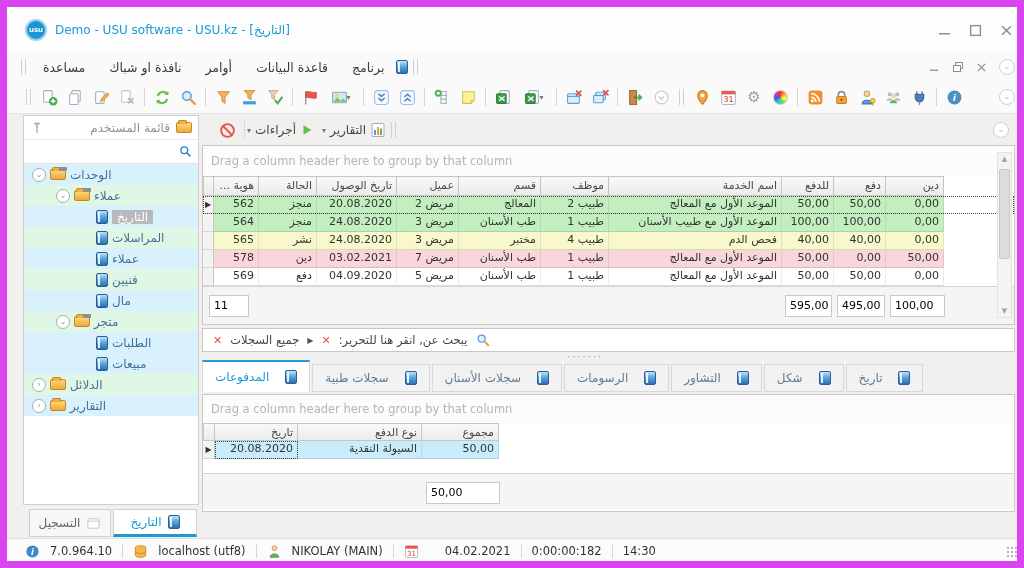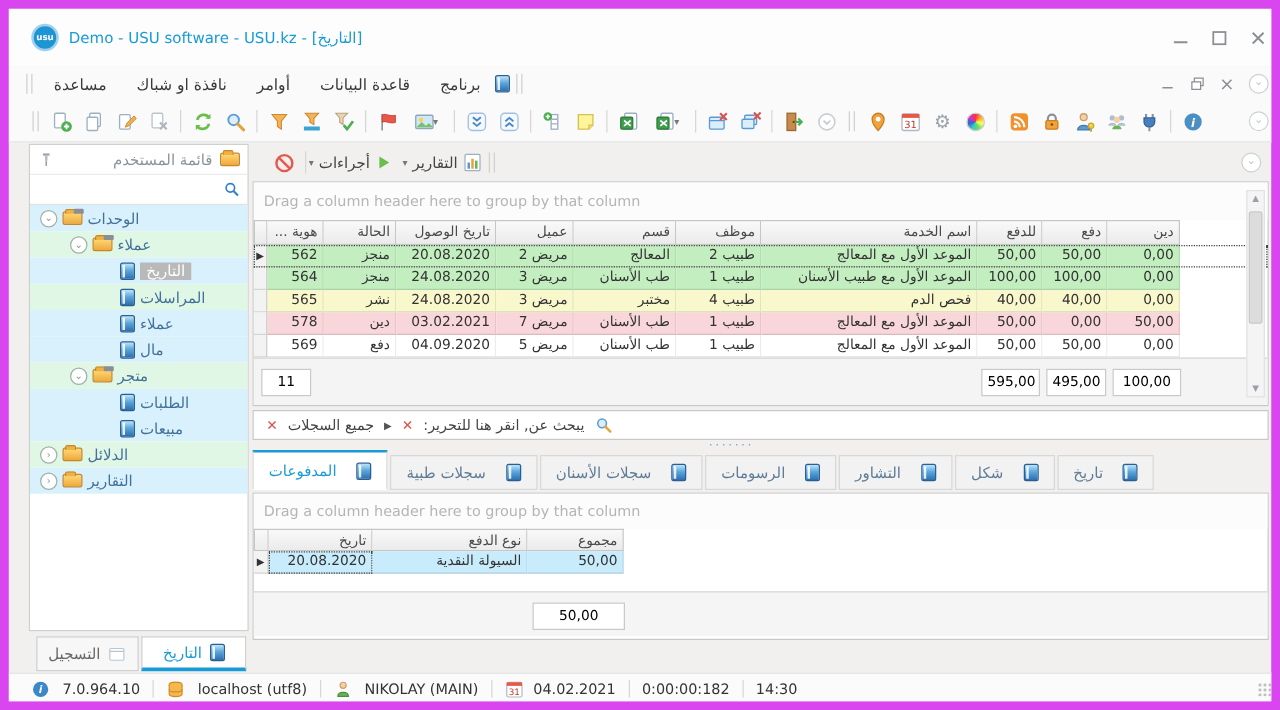--- a/index.html
+++ b/index.html
@@ -48,21 +48,21 @@
   .hrow{display:flex;height:20px;}
   .hcell{background:linear-gradient(#f9f9f9,#ebebeb);border:1px solid #c6c6c6;border-left:none;font-size:11px;color:#4a4a4a;padding:2px 4px;text-align:right;white-space:nowrap;overflow:hidden;}
   .hcell:first-child{border-left:1px solid #c6c6c6;}
   .drow{display:flex;height:18px;}
   .cell{border-right:1px solid rgba(0,0,0,.08);border-bottom:1px solid rgba(0,0,0,.12);font-size:11px;color:#333;padding:1px 4px;text-align:right;white-space:nowrap;overflow:hidden;}
   .gut{background:#f3f3f3;border-right:1px solid #c6c6c6;border-bottom:1px solid #d5d5d5;font-size:8px;color:#333;text-align:center;padding:0;line-height:17px;}
   .cg{width:11px;flex:none;} .c1{width:45px;flex:none;} .c2{width:58px;flex:none;} .c3{width:80px;flex:none;} .c4{width:62px;flex:none;} .c5{width:82px;flex:none;} .c6{width:68px;flex:none;} .c7{width:173px;flex:none;} .c8{width:52px;flex:none;} .c9{width:52px;flex:none;} .c10{width:58px;flex:none;}
   .row-green .cell{background:#c3efc0;} .row-yellow .cell{background:#f8f8cc;} .row-pink .cell{background:#f9d6d9;} .row-white .cell{background:#fff;}
   .focusrow{outline:1px dotted #444;outline-offset:-1px;}
   .gfooter{position:absolute;left:0;right:0;top:140px;height:38px;background:#f4f4f4;border-top:1px solid #d5d5d5;}
-  .fbox{position:absolute;top:8px;height:22px;background:#fff;border:1px solid #c9c9c9;font-size:11px;text-align:center;padding:3px 4px;}
+  .fbox{position:absolute;top:8px;height:22px;background:#fff;border:1px solid #c9c9c9;font-size:11px;text-align:left;padding:3px 4px;}
   .vsb{position:absolute;right:2px;top:6px;width:15px;height:166px;background:#f4f4f4;border:1px solid #e2e2e2;}
   .vsb .thumb{position:absolute;left:1px;right:1px;top:16px;height:90px;background:#dcdcdc;border:1px solid #c9c9c9;border-radius:2px;}
   .sbarrow{position:absolute;left:0;right:0;text-align:center;font-size:7px;color:#9aa1a8;}
   
   .filterbar{left:195px;top:321px;width:813px;height:24px;background:#fff;border:1px solid #c8c8c8;display:flex;align-items:center;gap:8px;padding:0 10px;font-size:11.5px;color:#444;}
   .redx{color:#d9534f;font-size:11px;font-weight:bold;}
   
   .dtabs{left:195px;top:353px;width:813px;height:32px;display:flex;align-items:flex-end;gap:2px;}
   .dtab{height:28px;display:flex;align-items:center;gap:16px;padding:0 12px;background:#f2f2f2;border:1px solid #d8d8d8;color:#5f7c96;font-size:12px;}
   .dtab.active{height:32px;background:#fff;color:#1a9ad6;border-top:2px solid #1a9ad6;border-bottom:1px solid #fff;}
@@ -374,20 +374,24 @@
           <span class="bk"></span>
           <span class="sel-label">التاريخ</span>
         </div>
       <div class="trow bgB lvl2">
           <span class="bk"></span>
           <span>المراسلات</span>
         </div>
       <div class="trow bgA lvl2">
           <span class="bk"></span>
           <span>عملاء</span>
+        </div>
+      <div class="trow bgB lvl2">
+          <span class="bk"></span>
+          <span>فنيين</span>
         </div>
       <div class="trow bgA lvl2">
           <span class="bk"></span>
           <span>مال</span>
         </div>
       <div class="trow bgB lvl1">
           <span class="exp">⌄</span>
           <span class="folder open"></span>
           <span>متجر</span>
         </div>
@@ -625,21 +629,21 @@
         <circle cx="8" cy="4.5" r="2.6" fill="#f6cfa4" stroke="#caa16e"></circle>
         <path d="M3.5 14c0-4.5 9-4.5 9 0z" fill="#67b556" stroke="#4c8f3e"></path>
       </svg>
     <span style="margin-left:10px;">NIKOLAY (MAIN)</span>
     <span class="ssep"></span>
     <svg width="15" height="15" viewBox="0 0 16 16">
         <rect x="1.5" y="2" width="13" height="12.5" rx="1.5" fill="#fff" stroke="#b0b9c1"></rect>
         <rect x="1.5" y="2" width="13" height="3" fill="#e8574a"></rect>
         <text x="8" y="12.5" font-size="7.5" text-anchor="middle" fill="#c0392b">31</text>
       </svg>
-    <span style="margin-left:8px;">04.02.2021</span>
+    <span style="margin-left:26px;">04.02.2021</span>
     <span class="ssep"></span>
     <span>0:00:00:182</span>
     <span class="ssep"></span>
     <span>14:30</span>
     <span style="margin-left:auto;margin-right:12px;width:11px;height:11px;background-image:radial-gradient(#b5b5b5 1px,transparent 1.2px);background-size:4px 4px;"></span>
   </div>
 
   <div class="abs bottomstrip"></div>
 
 </div>

